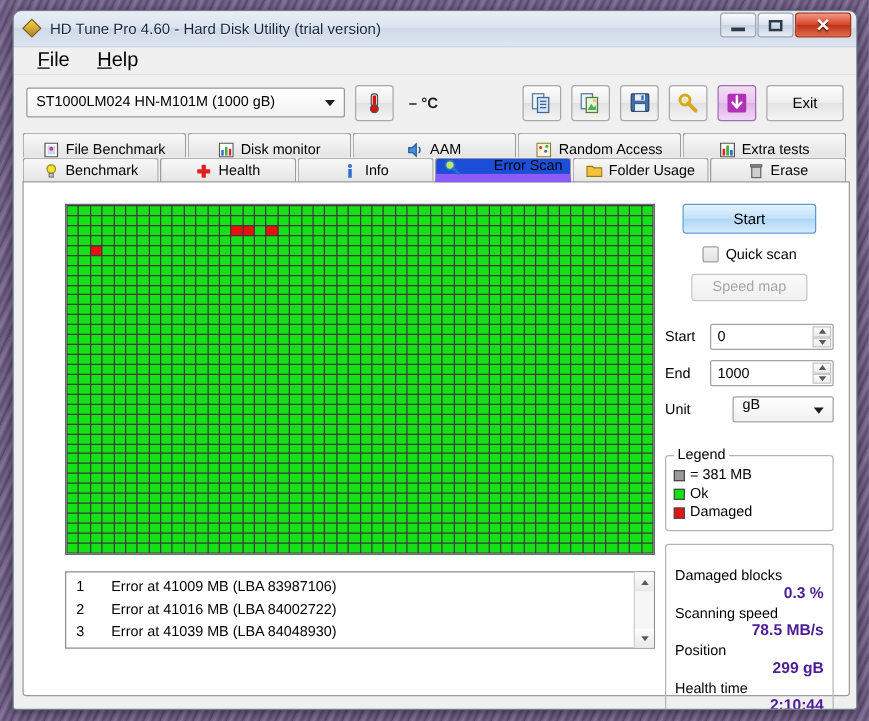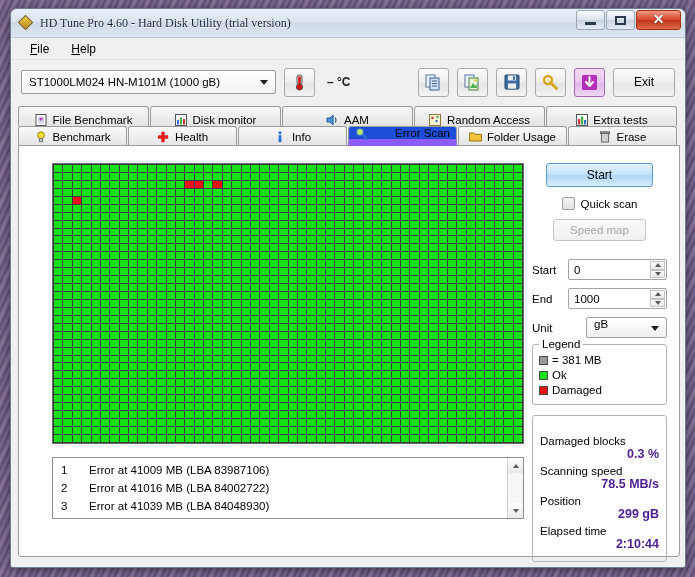--- a/index.html
+++ b/index.html
@@ -28,21 +28,20 @@
     overflow: hidden;
   }
   .titlebar {
     height: 29px;
     background: linear-gradient(180deg,#e9eef5 0%, #dbe4ef 45%, #cfd9e7 50%, #dde5f0 100%);
     border-bottom: 1px solid #b9c4d2;
     border-radius: 6px 6px 0 0;
     display: flex; align-items: center;
     padding: 0 4px 0 8px;
     position: relative;
-    font-family: Liberation Serif, serif;
   }
   .title-icon {
     width: 15px; height: 15px; margin-right: 6px;
     position: relative; flex: 0 0 auto;
   }
   .title-icon .dia {
     position: absolute; left: 1px; top: 1px;
     width: 11px; height: 11px;
     background: linear-gradient(135deg,#f5d24a,#b3831c);
     border: 1px solid #7a5c13;
@@ -75,21 +74,21 @@
   .winbtn .x-g { color:#fff; font-size:14px; font-weight:bold; line-height:1;
     text-shadow: 0 1px 1px rgba(0,0,0,.5); }
 
   
   .menubar {
     height: 22px; background:#f0f0f0;
     display:flex; align-items:center; padding-left:8px;
     border-bottom:1px solid #e2e2e2;
   }
   .menuitem {
-    font-size:12px; color:#000; padding:3px 11px; cursor:pointer;
+    font-size:16px; color:#000; padding:3px 11px; cursor:pointer;
   }
   .menuitem u { text-decoration: underline; }
 
   
   .toolbar {
     height: 44px; background:#f0f0f0;
     display:flex; align-items:center; padding: 0 10px;
     gap: 8px;
   }
   .drivesel {
@@ -251,21 +250,21 @@
   }
   .spinbtns {
     position:absolute;right:1px;top:1px;bottom:1px;width:15px;
     display:flex;flex-direction:column;
   }
   .spinbtns div {
     flex:1;display:flex;align-items:center;justify-content:center;
     background: linear-gradient(180deg,#fcfcfc,#ebebeb);
     border:1px solid #c4c4c4;cursor:pointer;
   }
-  .unitrow { display:flex;align-items:center;margin-bottom:0; }
+  .unitrow { display:flex;align-items:center;margin-bottom:20px; }
   .unitrow .flab { width:54px;font-size:11.5px;color:#000; }
   .unitsel {
     flex:1;height:21px;border:1px solid #a3a3a3;border-radius:2px;
     background: linear-gradient(180deg,#ffffff,#f0f0f0);
     display:flex;align-items:flex-start;padding:0 2px 0 7px;
     font-size:11.5px;color:#000;cursor:pointer;
   }
   .unitsel .lbl { flex:1; }
 
   fieldset.legend-box {
@@ -2394,20 +2393,20 @@
           </div>
           <div class="stat">
             <span class="k">Scanning speed</span>
             <span class="v">78.5 MB/s</span>
           </div>
           <div class="stat">
             <span class="k">Position</span>
             <span class="v">299 gB</span>
           </div>
           <div class="stat">
-            <span class="k">Elapsed time</span>
+            <span class="k">Health time</span>
             <span class="v">2:10:44</span>
           </div>
         </div>
 
     </div>
   </div>
 </div>
 
 </body></html>

